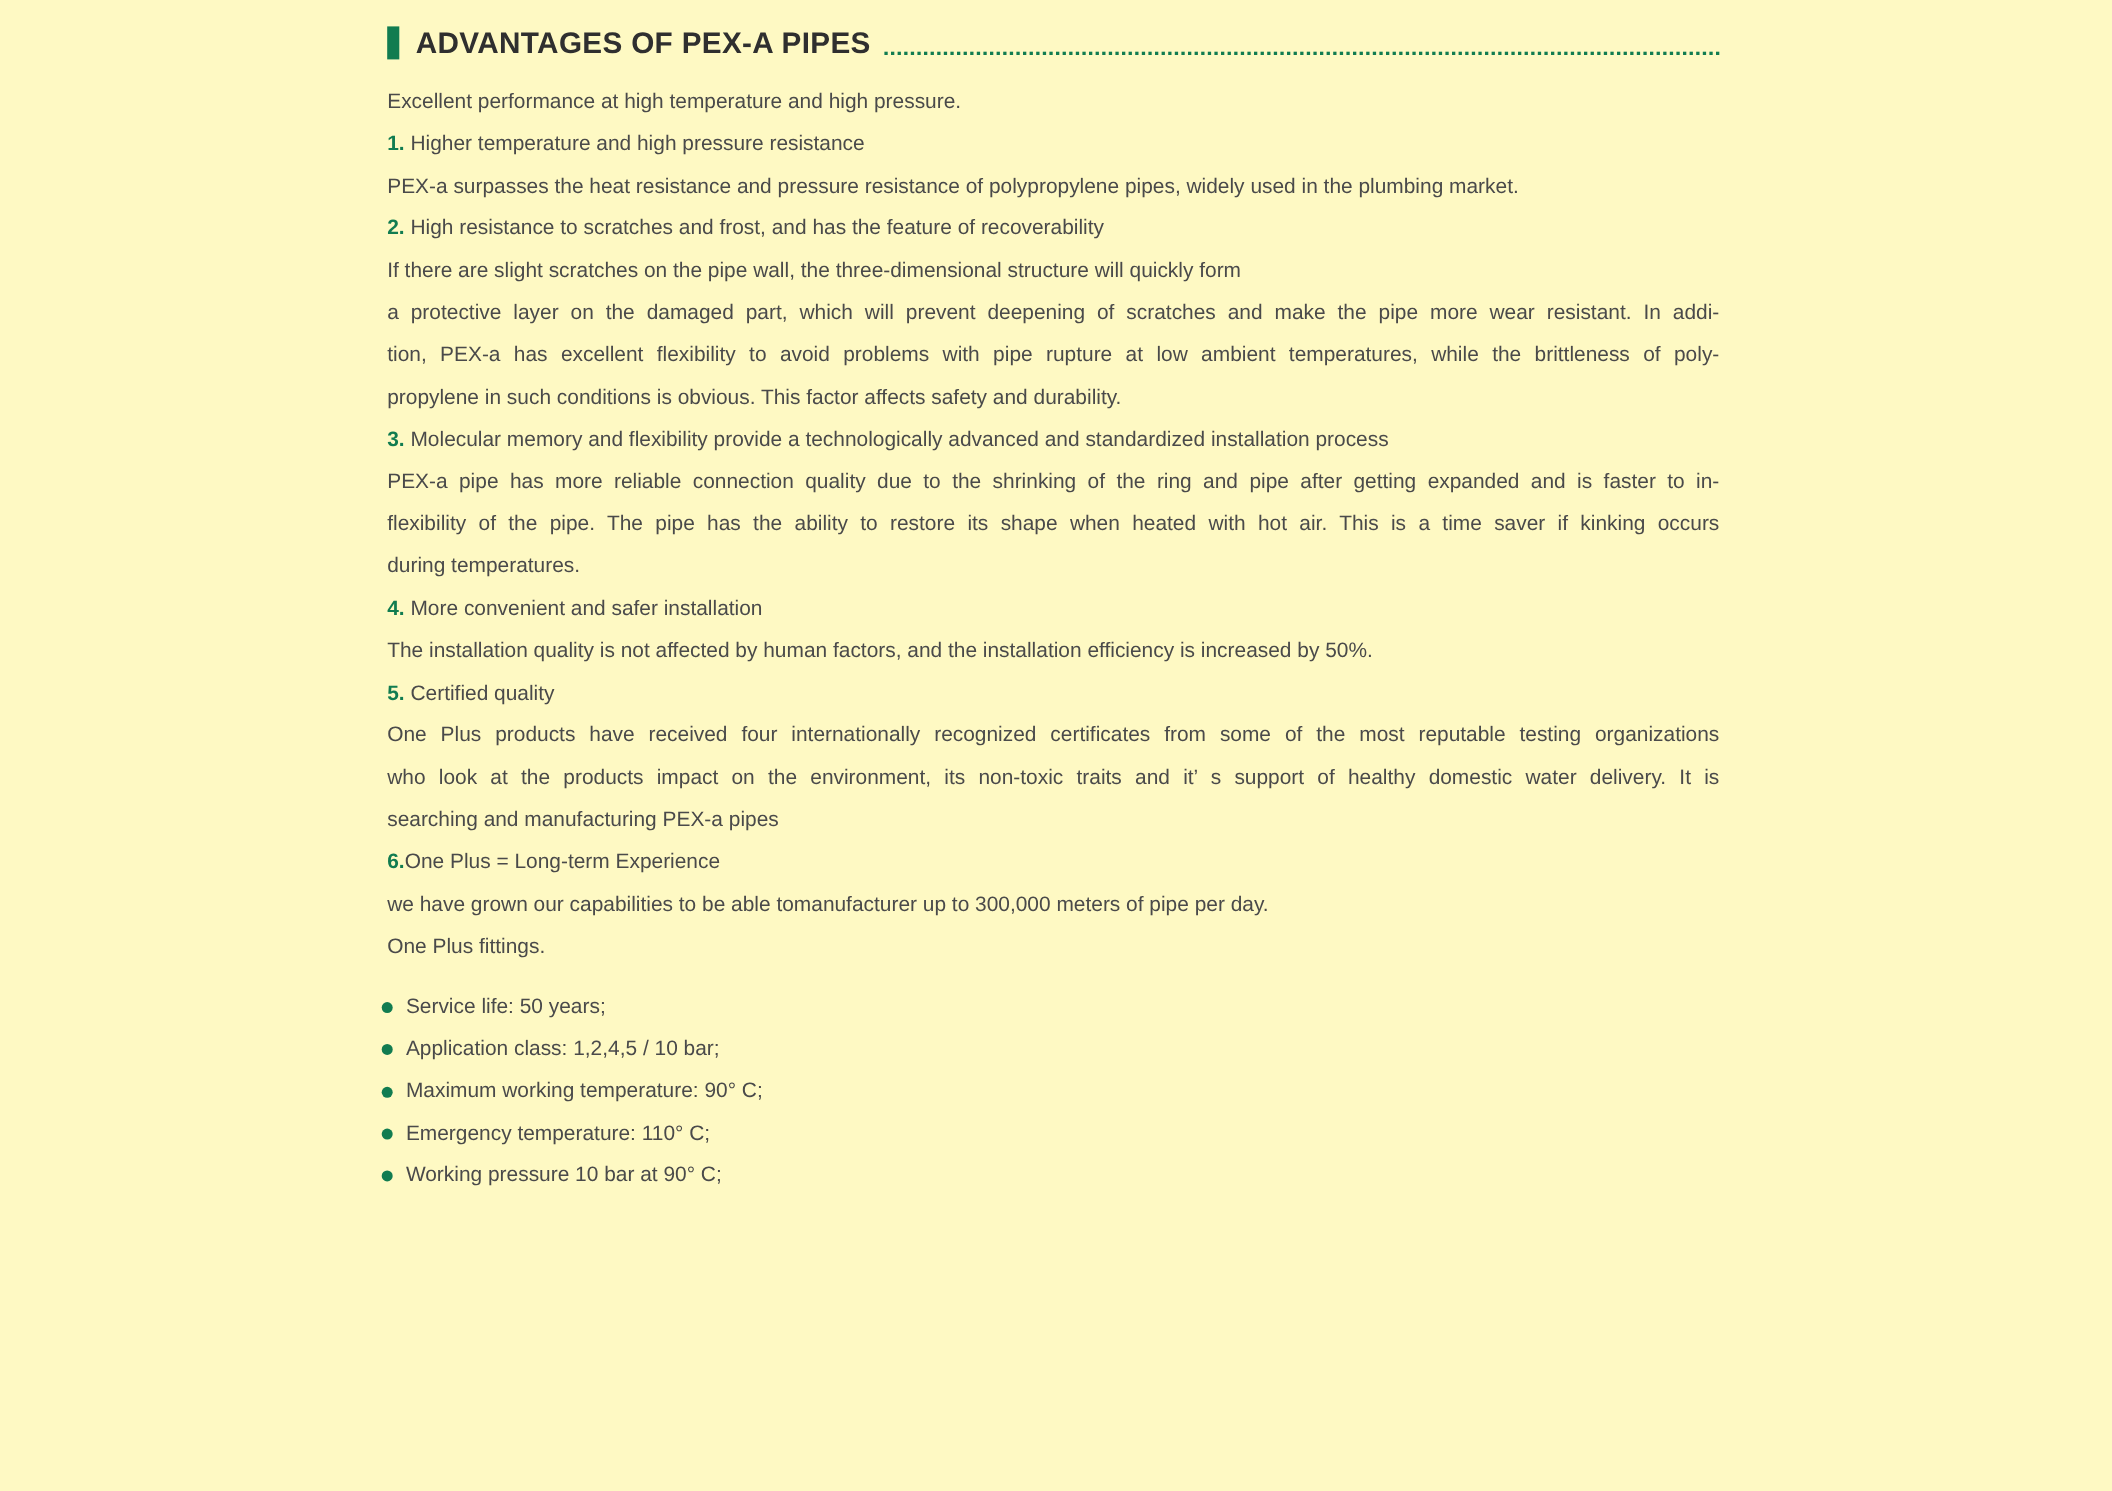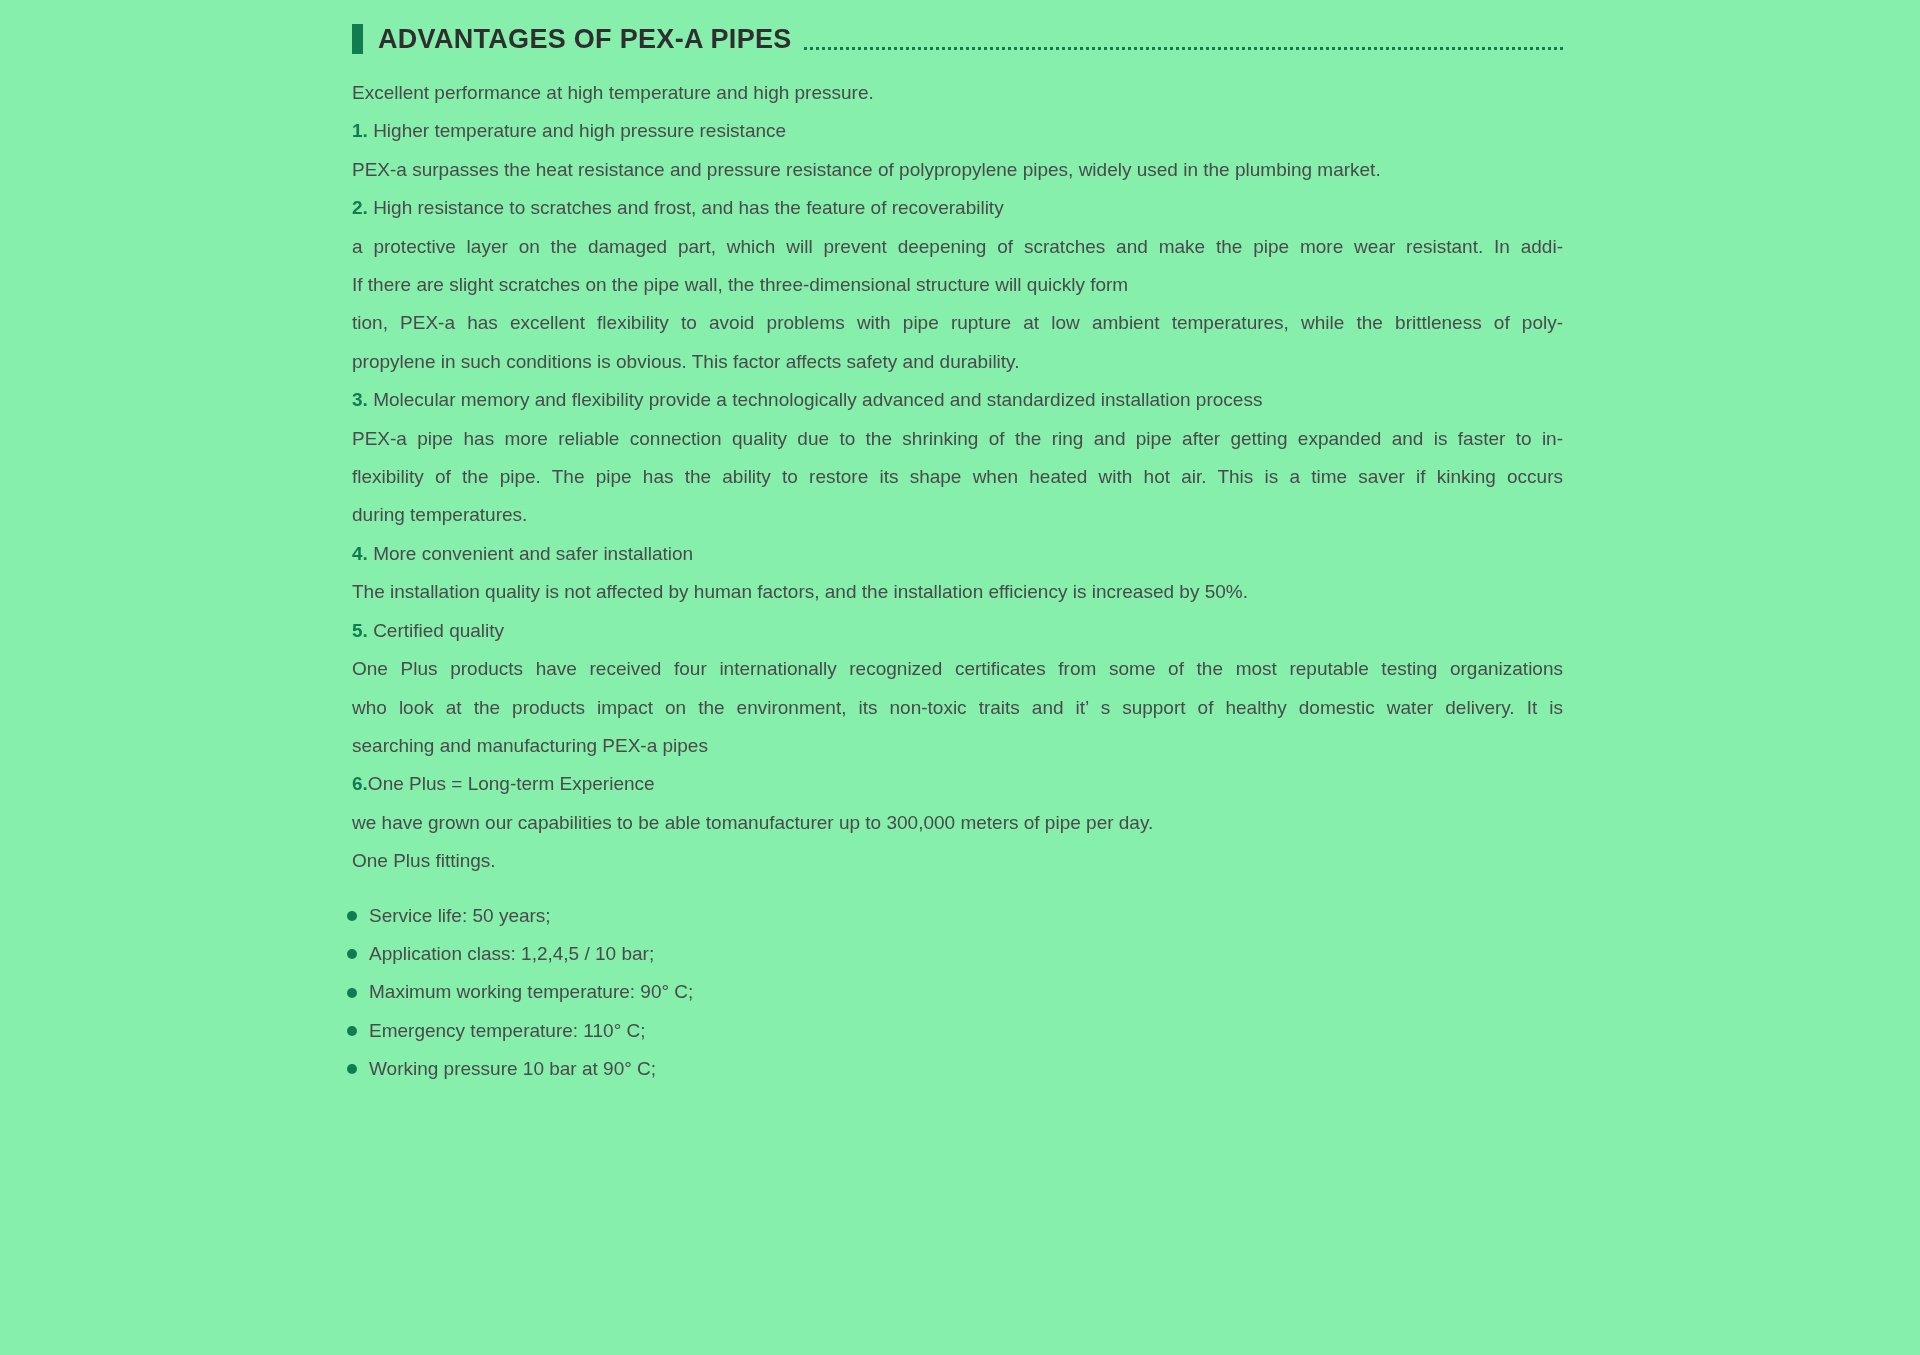--- a/index.html
+++ b/index.html
@@ -5,21 +5,21 @@
   html, body {
     margin: 0;
     padding: 0;
     background: #ffffff;
     font-family: "Liberation Sans", sans-serif;
   }
   .page {
     position: relative;
     width: 1920px;
     height: 1355px;
-    background: #86efac;
+    background: #fef9c3;
     overflow: hidden;
   }
   .content {
     position: absolute;
     left: 352px;
     top: 20px;
     width: 1211px;
   }
   .heading-row {
     display: flex;
@@ -102,23 +102,23 @@
     <div class="body-lines">
 
         <div class="line"><span class="num"></span><span>Excellent performance at high temperature and high pressure.</span></div>
 
         <div class="line"><span class="num">1.</span><span> Higher temperature and high pressure resistance</span></div>
 
         <div class="line"><span class="num"></span><span>PEX-a surpasses the heat resistance and pressure resistance of polypropylene pipes, widely used in the plumbing market.</span></div>
 
         <div class="line"><span class="num">2.</span><span> High resistance to scratches and frost, and has the feature of recoverability</span></div>
 
+        <div class="line"><span class="num"></span><span>If there are slight scratches on the pipe wall, the three-dimensional structure will quickly form</span></div>
+
         <div class="line fill"><span class="num"></span><span>a protective layer on the damaged part, which will prevent deepening of scratches and make the pipe more wear resistant. In addi-</span></div>
-
-        <div class="line"><span class="num"></span><span>If there are slight scratches on the pipe wall, the three-dimensional structure will quickly form</span></div>
 
         <div class="line fill"><span class="num"></span><span>tion, PEX-a has excellent flexibility to avoid problems with pipe rupture at low ambient temperatures, while the brittleness of poly-</span></div>
 
         <div class="line"><span class="num"></span><span>propylene in such conditions is obvious. This factor affects safety and durability.</span></div>
 
         <div class="line"><span class="num">3.</span><span> Molecular memory and flexibility provide a technologically advanced and standardized installation process</span></div>
 
         <div class="line fill"><span class="num"></span><span>PEX-a pipe has more reliable connection quality due to the shrinking of the ring and pipe after getting expanded and is faster to in-</span></div>
 
 

